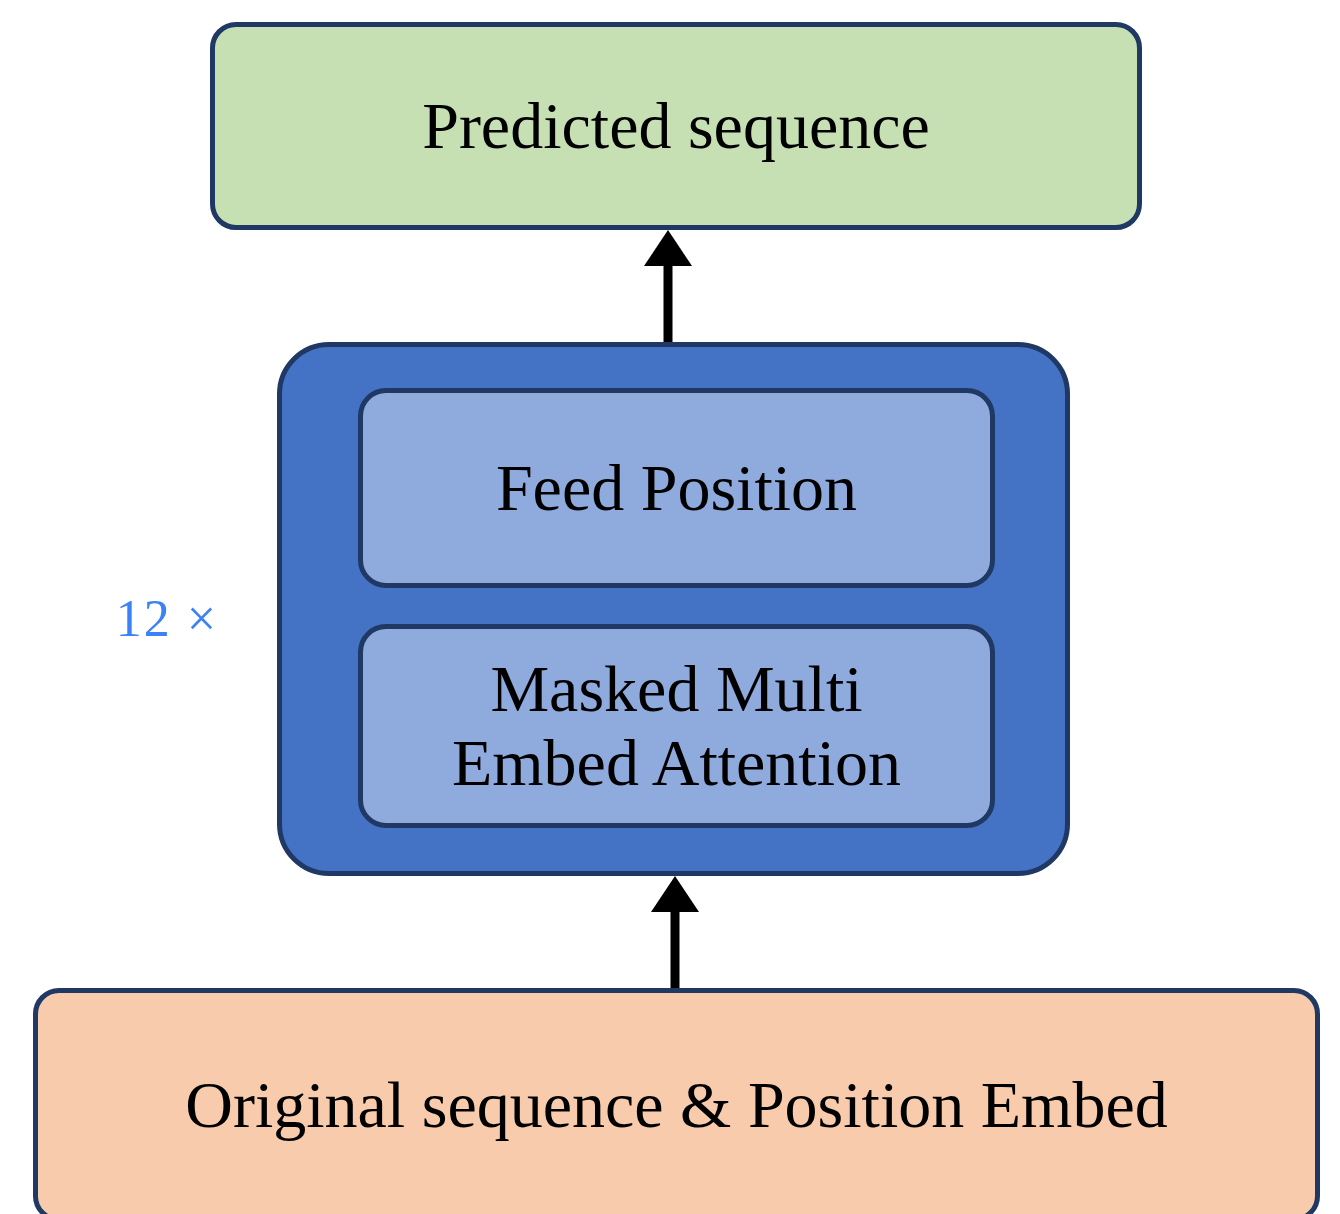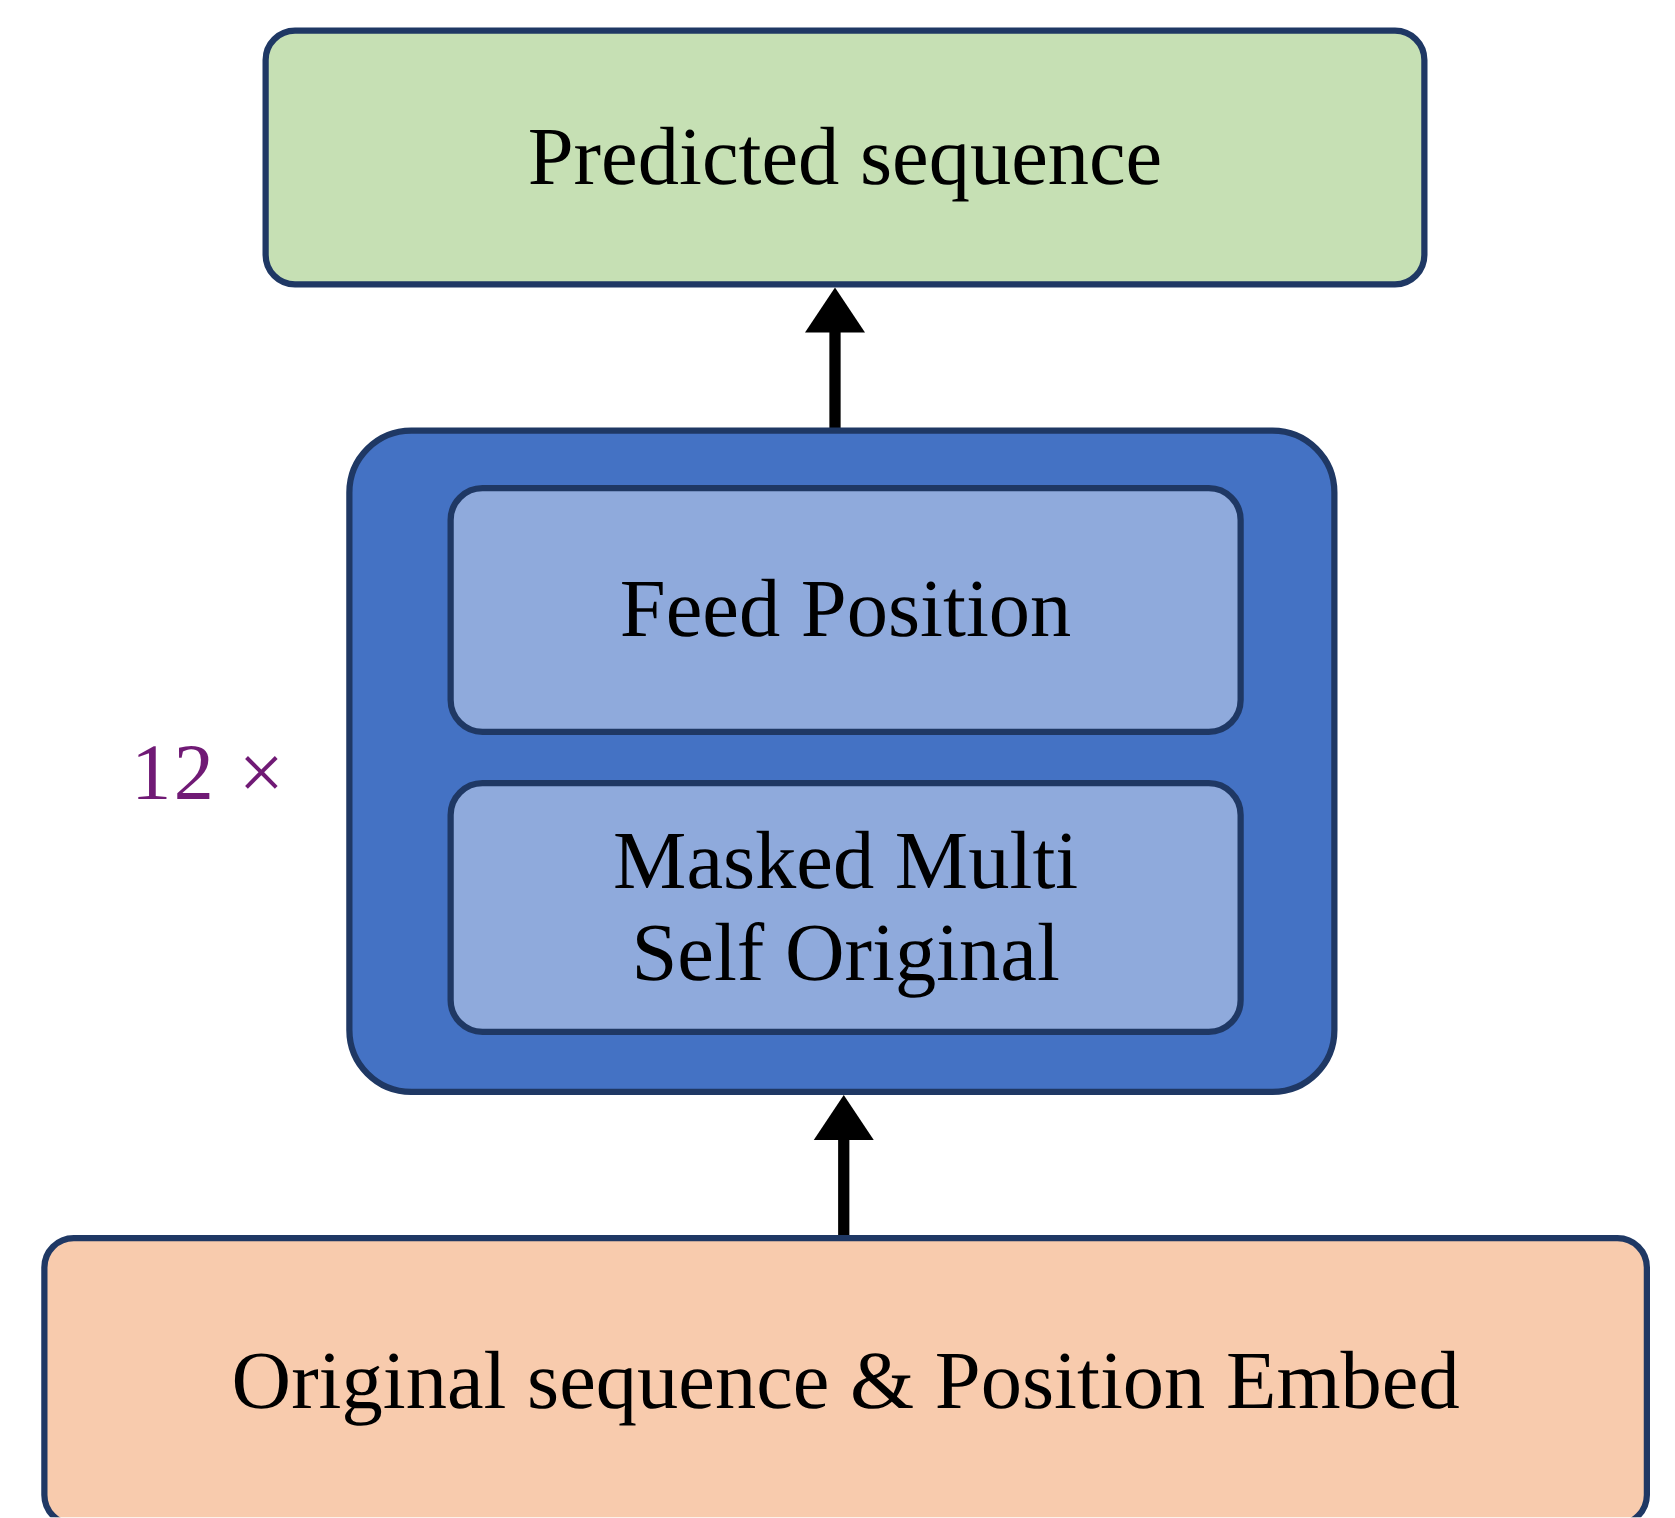--- a/index.html
+++ b/index.html
@@ -80,23 +80,23 @@
   
   #repeat-label {
     position: absolute;
     left: 72px;
     top: 578px;
     width: 190px;
     height: 80px;
     display: flex;
     align-items: center;
     justify-content: center;
-    font-size: 64px;
+    font-size: 52px;
     letter-spacing: 2px;
-    color: #701a75;
+    color: #3b82f6;
   }
 
   
   #input-embedding-box {
     left: 33px;
     top: 988px;
     width: 1287px;
     height: 234px;
     background: #F8CBAD;
     border-radius: 26px;
@@ -162,21 +162,21 @@
   <div id="repeat-label">12 ×</div>
 
   <div class="node" id="decoder-block"></div>
 
   <div class="node" id="feed-forward-box">
     <span>Feed Position</span>
   </div>
 
   <div class="node" id="masked-attention-box">
     <span class="line">Masked Multi</span>
-    <span class="line">Self Original</span>
+    <span class="line">Embed Attention</span>
   </div>
 
   <div class="arrow" id="arrow-input-to-decoder">
     <div class="head"></div>
     <div class="shaft"></div>
   </div>
 
   <div class="node" id="input-embedding-box">
     <span>Original sequence &amp; Position Embed</span>
   </div>

